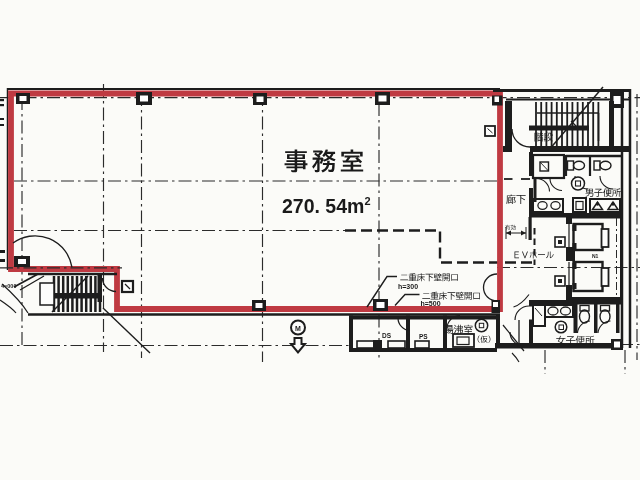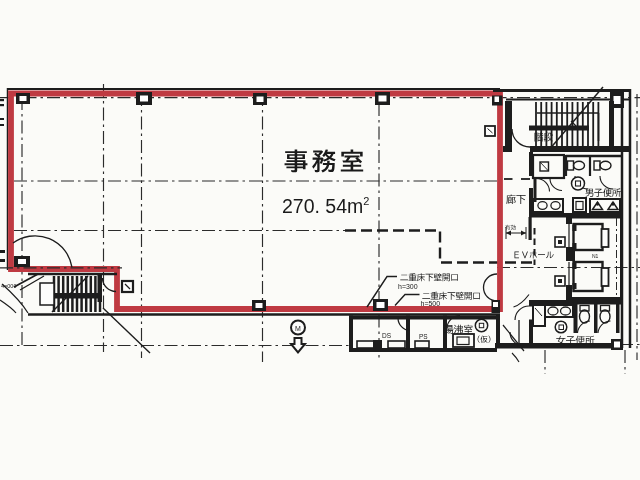--- a/index.html
+++ b/index.html
@@ -1,16 +1,16 @@
 <!DOCTYPE html>
 <html><head>
 <meta charset="utf-8">
 <style>
 html,body{margin:0;padding:0;background:#ffffff;}
-#page{width:640px;height:480px;position:relative;background:#fbfbf8;overflow:hidden;}
+#page{width:640px;height:480px;position:relative;background:#fbfbf8;overflow:hidden;font-weight:bold;}
 svg{position:absolute;top:0;left:0;}
 text{font-family:"Liberation Sans",sans-serif;fill:#1a1a1a;}
 </style>
 </head>
 <body>
 
 <div id="page">
 <svg width="640" height="480" viewBox="0 0 640 480">
 
 <g stroke="#2b2b2b" stroke-width="1.15" fill="none" stroke-dasharray="13 4 2.5 4">

